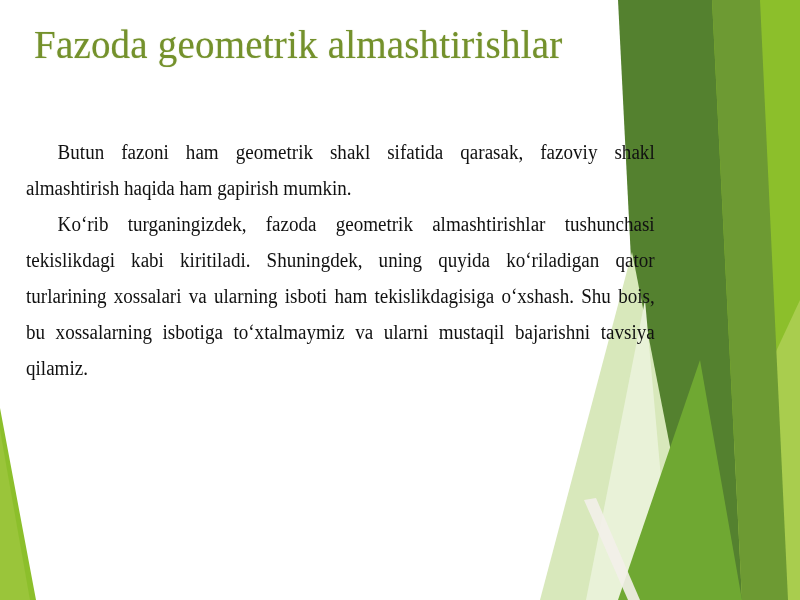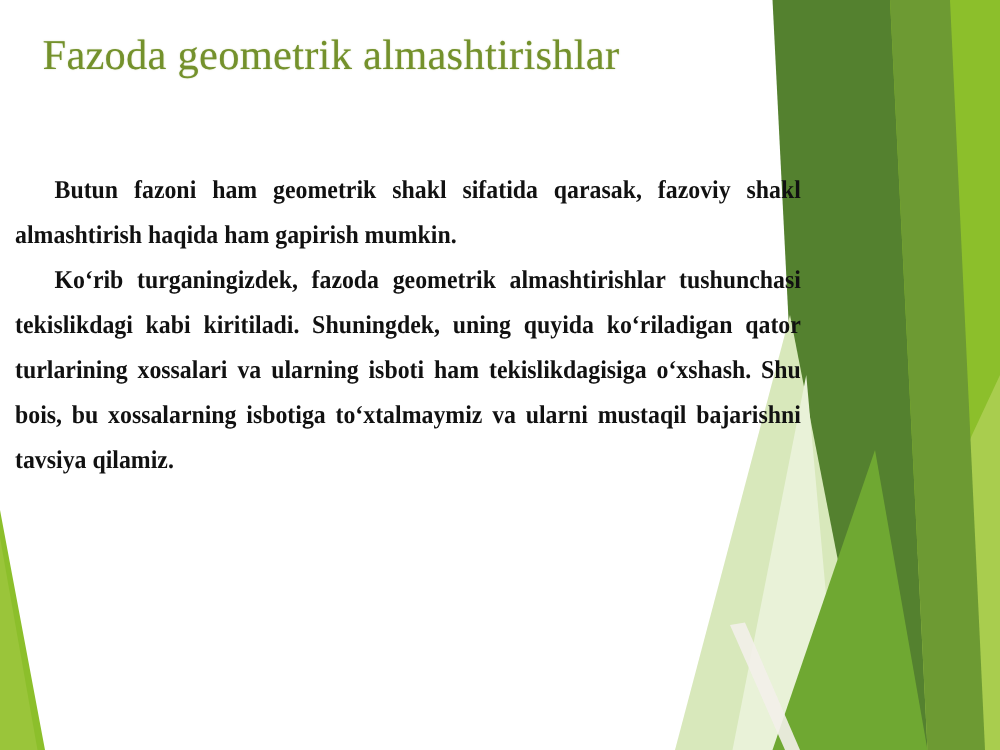--- a/index.html
+++ b/index.html
@@ -31,35 +31,34 @@
     position: relative;
     z-index: 2;
     width: 800px;
     height: 600px;
   }
 
   #slide-title {
     position: absolute;
     left: 34px;
     top: 24px;
-    font-size: 34px;
+    font-size: 39px;
     line-height: 42px;
     font-weight: 400;
     letter-spacing: 0.2px;
     color: #74912c;
     text-shadow: 0 0 1px rgba(120,150,45,0.55);
     white-space: nowrap;
   }
 
   #body-text {
     position: absolute;
-    left: 12px;
+    left: 26px;
     top: 134px;
     width: 628px;
-    font-weight: bold;
   }
 
   .para {
     margin: 0;
     text-align: justify;
     text-indent: 34px;
     color: #111111;
     font-size: 20.5px;
     line-height: 36px;
     font-stretch: condensed;

